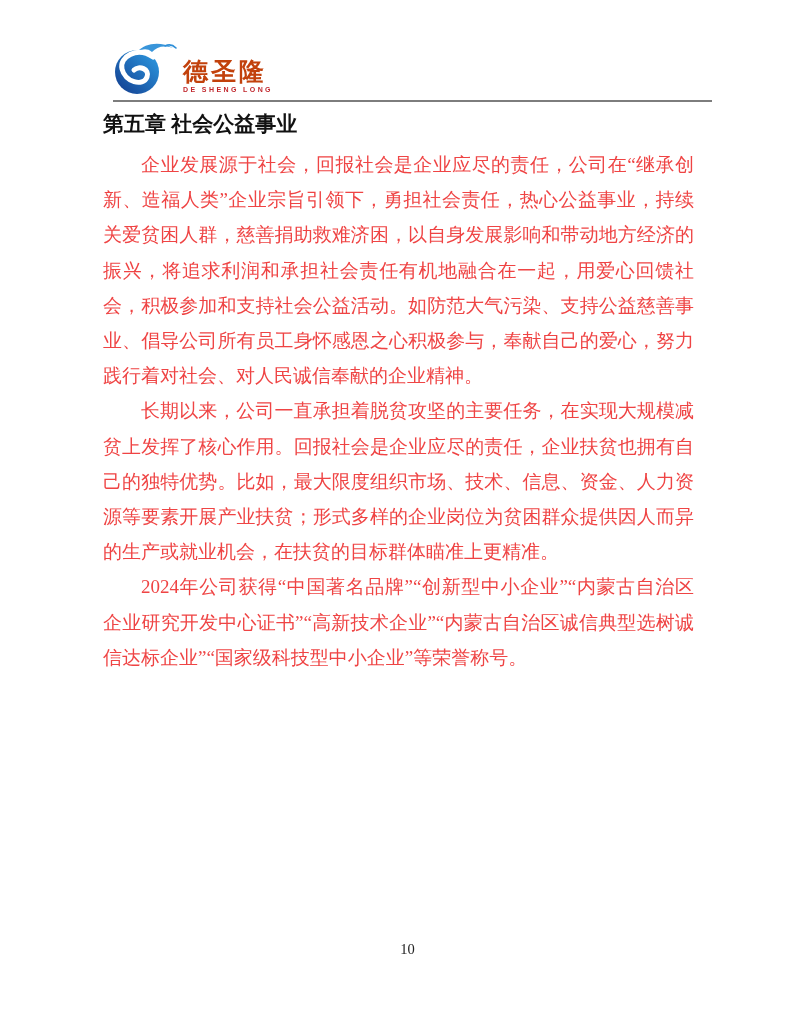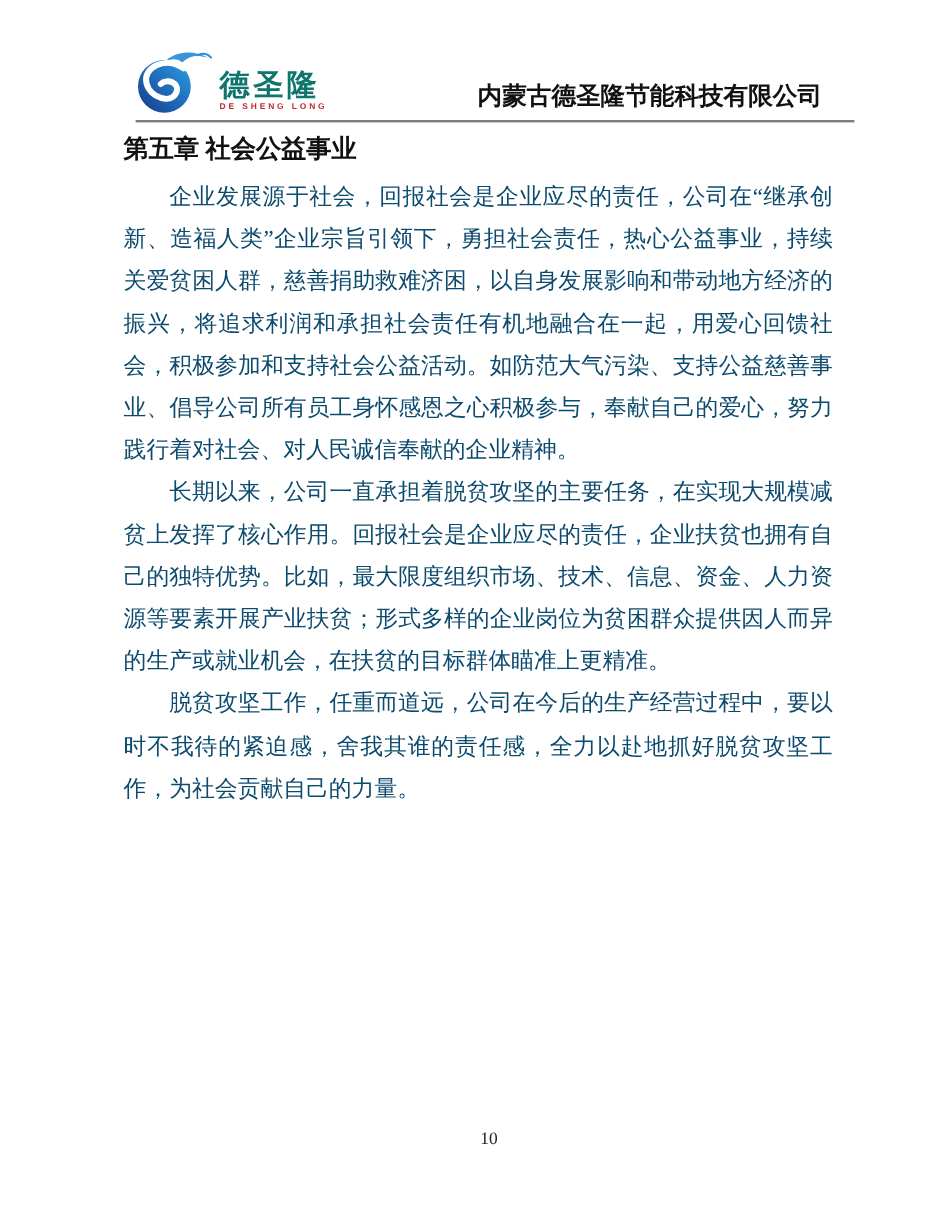--- a/index.html
+++ b/index.html
@@ -37,21 +37,21 @@
     display: flex;
     flex-direction: column;
     justify-content: flex-end;
     margin-left: 4px;
     padding-bottom: 3px;
   }
   .logo-cn {
     font-family: "Liberation Sans", "DejaVu Sans", sans-serif;
     font-size: 25px;
     font-weight: bold;
-    color: #0f766e;
+    color: #c2410c;
     letter-spacing: 3px;
     line-height: 1;
     white-space: nowrap;
   }
   .logo-en {
     font-family: "Liberation Sans", "DejaVu Sans", sans-serif;
     font-size: 7px;
     font-weight: bold;
     color: #c1272d;
     letter-spacing: 2.4px;
@@ -77,21 +77,21 @@
     line-height: 30px;
   }
 
   
   .body-text {
     margin: 8px 97px 0 103px;
     font-size: 19px;
     line-height: 35.2px;
     text-align: justify;
     text-justify: inter-ideograph;
-    color: #0c4a6e;
+    color: #ef4444;
   }
   .body-text p {
     margin: 0;
     padding: 0;
     text-indent: 2em;
     word-break: break-all;
   }
 
   
   .page-number {
@@ -124,26 +124,25 @@
 
         <circle cx="24" cy="32" r="22" fill="url(#logoBlue)"></circle>
 
         <path d="M40 17 C24 6 6 17 9 29 C12 42 30 47 34 37 C37 29 26 25 21 30" fill="none" stroke="#ffffff" stroke-width="5" stroke-linecap="round"></path>
       </svg>
       <div class="logo-text">
         <div class="logo-cn">德圣隆</div>
         <div class="logo-en">DE SHENG LONG</div>
       </div>
     </div>
-    <div class="company-name">内蒙古德圣隆节能科技有限公司</div>
   </div>
 
   <div class="chapter-title">第五章 社会公益事业</div>
 
   <div class="body-text">
     <p>企业发展源于社会，回报社会是企业应尽的责任，公司在“继承创新、造福人类”企业宗旨引领下，勇担社会责任，热心公益事业，持续关爱贫困人群，慈善捐助救难济困，以自身发展影响和带动地方经济的振兴，将追求利润和承担社会责任有机地融合在一起，用爱心回馈社会，积极参加和支持社会公益活动。如防范大气污染、支持公益慈善事业、倡导公司所有员工身怀感恩之心积极参与，奉献自己的爱心，努力践行着对社会、对人民诚信奉献的企业精神。</p>
     <p>长期以来，公司一直承担着脱贫攻坚的主要任务，在实现大规模减贫上发挥了核心作用。回报社会是企业应尽的责任，企业扶贫也拥有自己的独特优势。比如，最大限度组织市场、技术、信息、资金、人力资源等要素开展产业扶贫；形式多样的企业岗位为贫困群众提供因人而异的生产或就业机会，在扶贫的目标群体瞄准上更精准。</p>
-    <p>脱贫攻坚工作，任重而道远，公司在今后的生产经营过程中，要以时不我待的紧迫感，舍我其谁的责任感，全力以赴地抓好脱贫攻坚工作，为社会贡献自己的力量。</p>
+    <p>2024年公司获得“中国著名品牌”“创新型中小企业”“内蒙古自治区企业研究开发中心证书”“高新技术企业”“内蒙古自治区诚信典型选树诚信达标企业”“国家级科技型中小企业”等荣誉称号。</p>
   </div>
 
   <div class="page-number">10</div>
 
 </div>
 
 </body></html>

